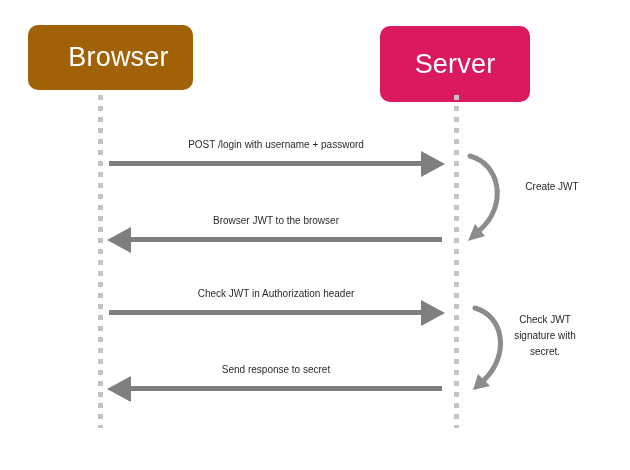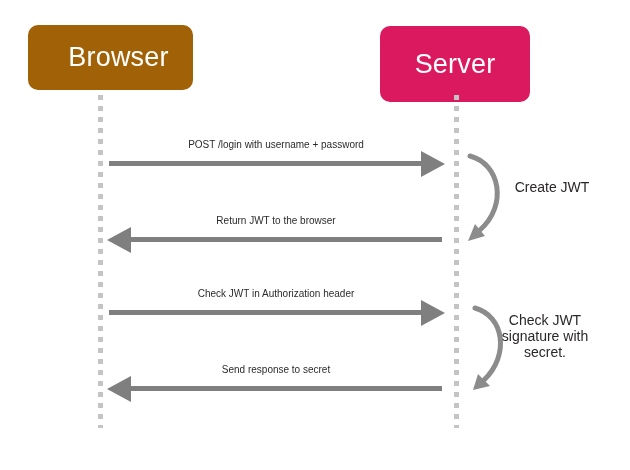--- a/index.html
+++ b/index.html
@@ -52,21 +52,21 @@
     border-top:13px solid transparent;
     border-bottom:13px solid transparent;
     border-right:24px solid #7f7f7f;
   }
   
   .self-curve{position:absolute;}
   
   .annotation{
     position:absolute;
     text-align:center;
-    font-size:14px;line-height:16px;
+    font-size:10px;line-height:16px;
     color:#2b2629;
   }
 </style>
 </head>
 <body>
 
 <div class="stage">
 
   <div class="actor-box actor-browser" style="background: #a16207; padding-left: 16px;">
     <span>Browser</span>
@@ -80,21 +80,21 @@
 
   <div class="message" style="top:130px">
     <div class="msg-label">POST /login with username + password</div>
     <div class="msg-row">
       <div class="msg-bar bar-right" style="background: rgb(127, 127, 127);"></div>
       <div class="head-right" style="border-left-color: rgb(127, 127, 127);"></div>
     </div>
   </div>
 
   <div class="message" style="top:206px">
-    <div class="msg-label">Return JWT to the browser</div>
+    <div class="msg-label">Browser JWT to the browser</div>
     <div class="msg-row">
       <div class="msg-bar bar-left" style="background: rgb(127, 127, 127);"></div>
       <div class="head-left" style="border-right-color: rgb(127, 127, 127);"></div>
     </div>
   </div>
 
   <div class="message" style="top:279px">
     <div class="msg-label">Check JWT in Authorization header</div>
     <div class="msg-row">
       <div class="msg-bar bar-right" style="background: rgb(127, 127, 127);"></div>

